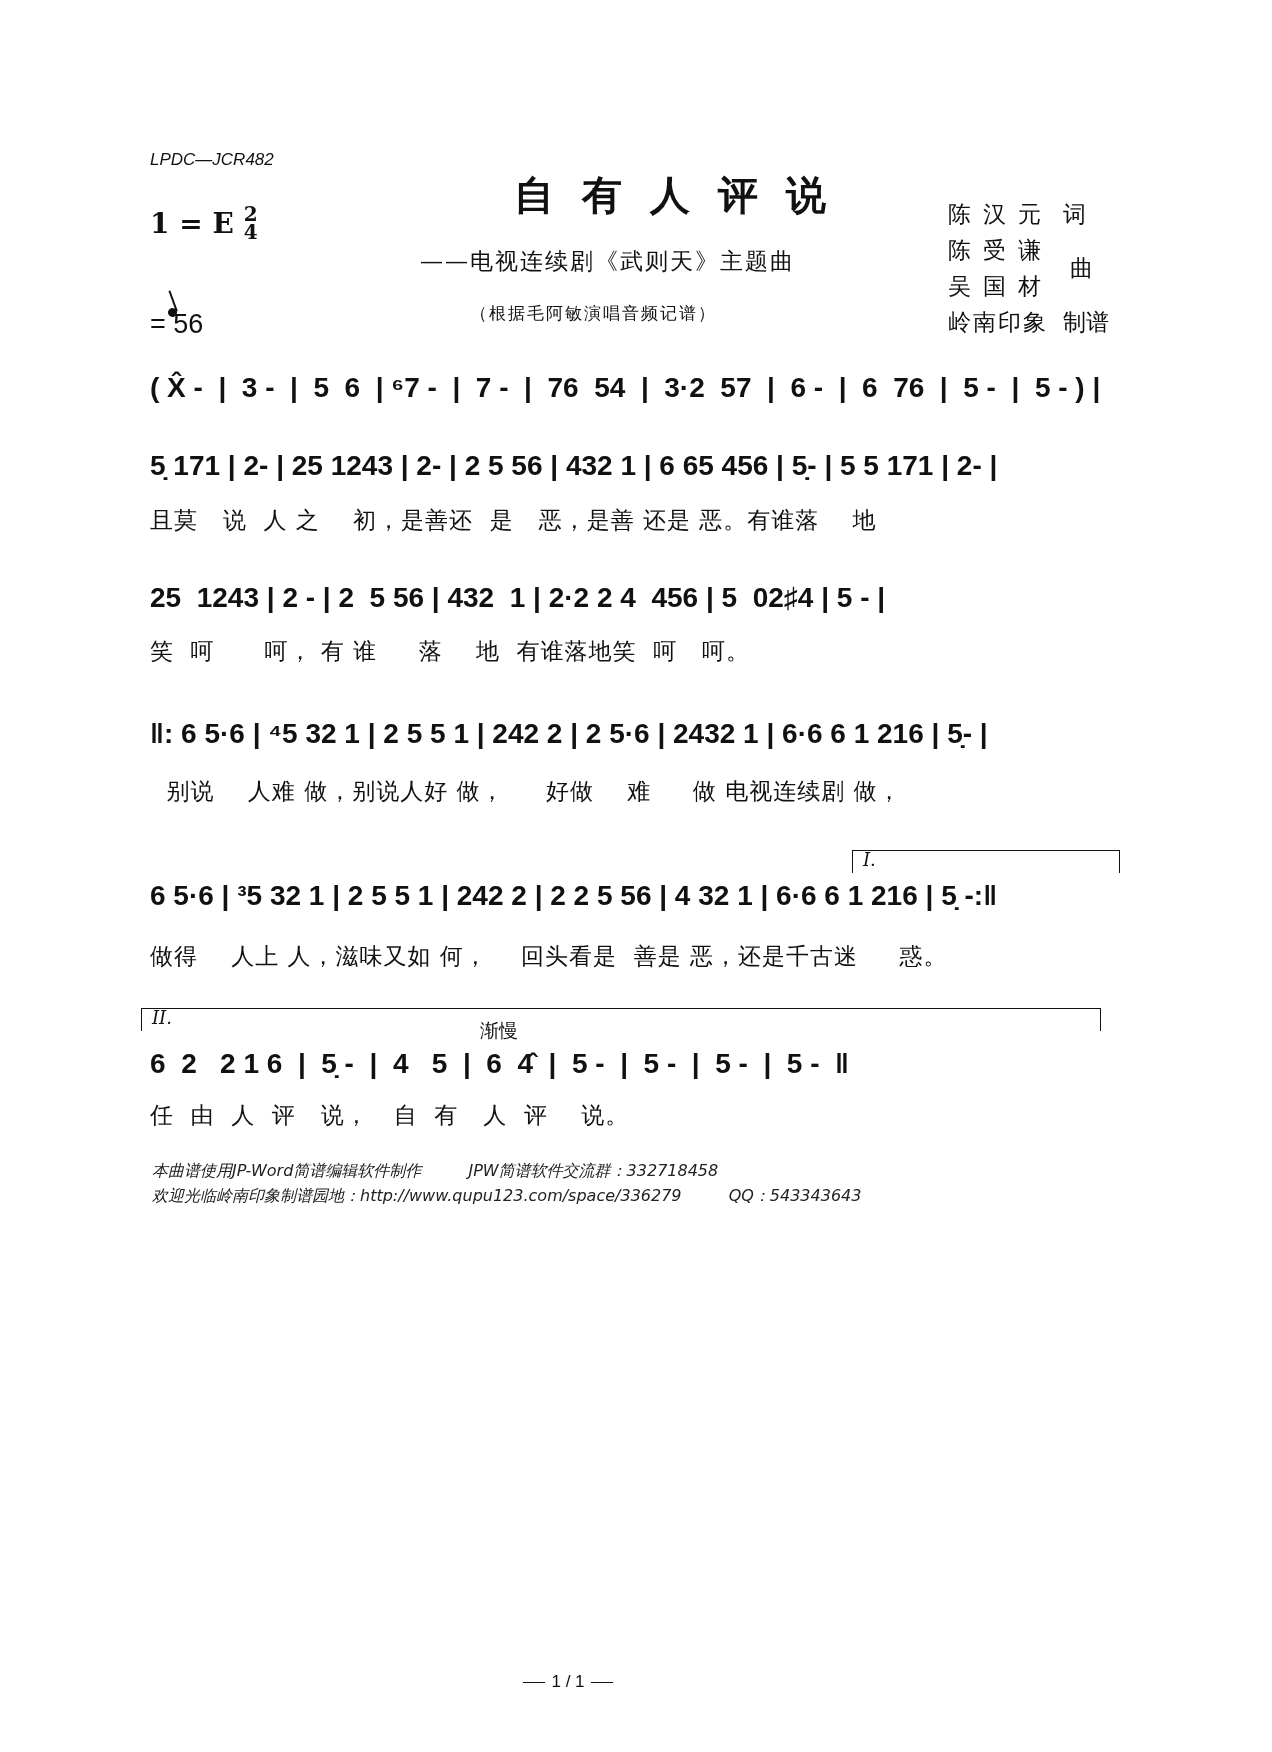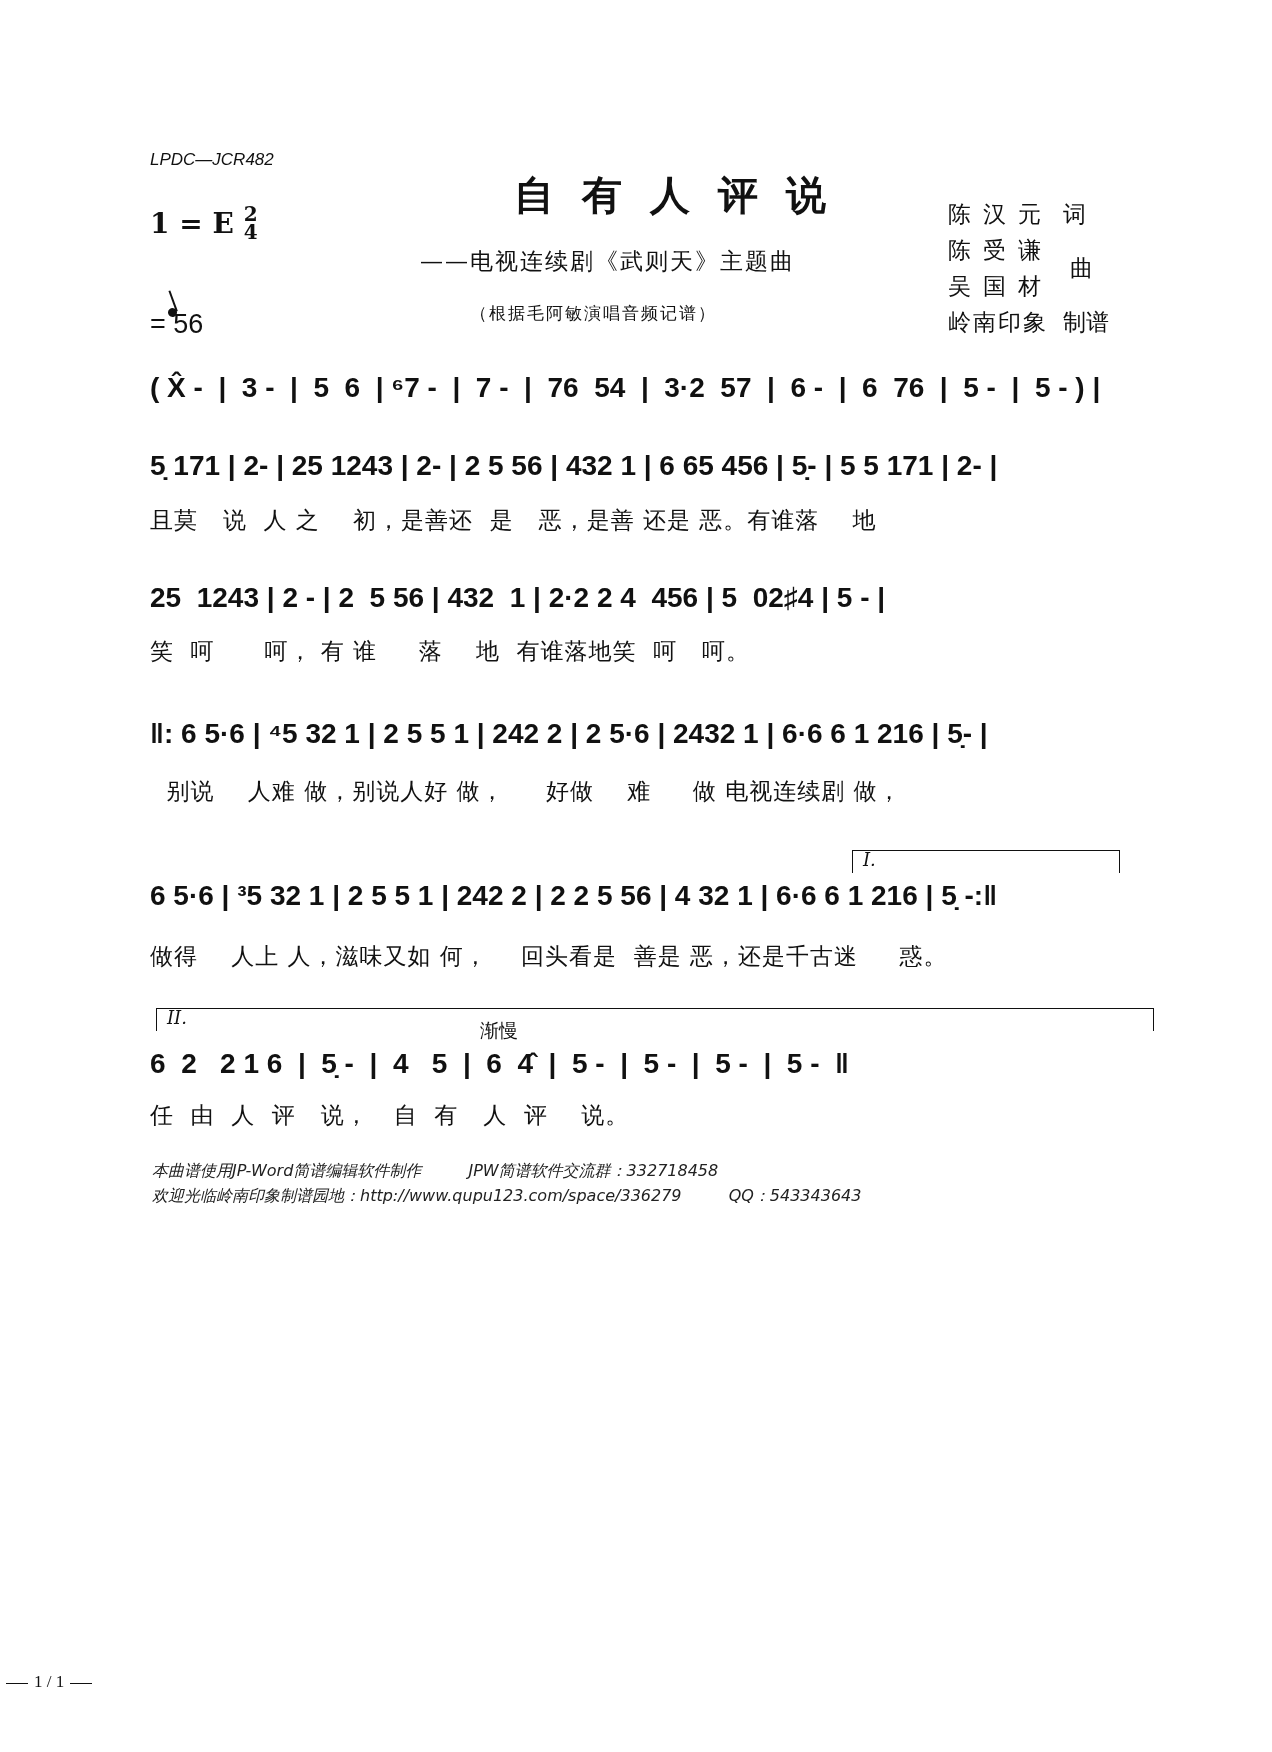--- a/index.html
+++ b/index.html
@@ -23,21 +23,21 @@
 
   .staff { position:absolute; left:150px; width:1000px; font-family: "Liberation Sans", sans-serif; font-weight: bold; font-size: 28px; white-space: pre; }
   .lyrics { position:absolute; left:150px; width:1000px; font-family: "DejaVu Serif", serif; font-size: 23px; white-space: pre; letter-spacing: 1px; }
   .volta { position:absolute; border-top: 1.5px solid #111; border-left: 1.5px solid #111; height: 22px; }
   .volta.right { border-right: 1.5px solid #111; }
   .volta-label { position:absolute; left:10px; top:-2px; font-family: "DejaVu Serif", serif; font-style: italic; font-size: 18px; }
   .dir { position:absolute; font-family: "DejaVu Sans", sans-serif; font-size: 19px; }
 
   .footer { left: 152px; top: 1158px; font-family: "DejaVu Sans", sans-serif; font-style: italic; font-size: 16px; line-height: 25px; color:#222; }
   .footer span { margin-right: 42px; }
-  .pagenum { left: 0; width:1136px; top: 1672px; text-align:left; font-family: Liberation Serif, serif; font-size: 17px; }
+  .pagenum { left: 0; width:1136px; top: 1672px; text-align:center; font-family: Liberation Sans, sans-serif; font-size: 17px; }
   .pagenum .dash { display:inline-block; width:22px; border-bottom:1px solid #111; margin: 0 6px; vertical-align: middle; }
 </style>
 </head>
 <body>
 
 <div class="abs code">LPDC—JCR482</div>
 <div class="abs title">自有人评说</div>
 
 <div class="abs key">
   <span>1 = E</span>
@@ -84,21 +84,21 @@
 
 <div class="staff" style="top:718px;">‖: 6 5·6 | ⁴5 32 1 | 2 5 5 1 | 242 2 | 2 5·6 | 2432 1 | 6·6 6 1 216 | 5̣- |</div>
 <div class="lyrics" style="top:776px;">  别说    人难 做，别说人好 做，     好做    难     做 电视连续剧 做，</div>
 
 <div class="volta right" style="left:852px; top:850px; width:266px;">
   <span class="volta-label">I.</span>
 </div>
 <div class="staff" style="top:880px;">6 5·6 | ³5 32 1 | 2 5 5 1 | 242 2 | 2 2 5 56 | 4 32 1 | 6·6 6 1 216 | 5̣ -:‖</div>
 <div class="lyrics" style="top:908px;margin-top:33px;">做得    人上 人，滋味又如 何，    回头看是  善是 恶，还是千古迷     惑。</div>
 
-<div class="volta" style="left:156px; top:1008px; width:958px; border-right:1.5px solid #111;padding-left:38px;">
+<div class="volta" style="left:141px; top:1008px; width:958px; border-right:1.5px solid #111;">
   <span class="volta-label">II.</span>
 </div>
 <div class="dir" style="left:480px; top:1018px;">渐慢</div>
 <div class="staff" style="top:1048px;">6  2   2 1 6  |  5̣ -  |  4   5  |  6  4̂  |  5 -  |  5 -  |  5 -  |  5 -  ‖</div>
 <div class="lyrics" style="top:1100px;">任  由  人  评   说，   自  有   人  评    说。</div>
 
 <div class="abs footer">
   <div>
     <span>本曲谱使用JP-Word简谱编辑软件制作</span>
     <span>JPW简谱软件交流群：332718458</span>

